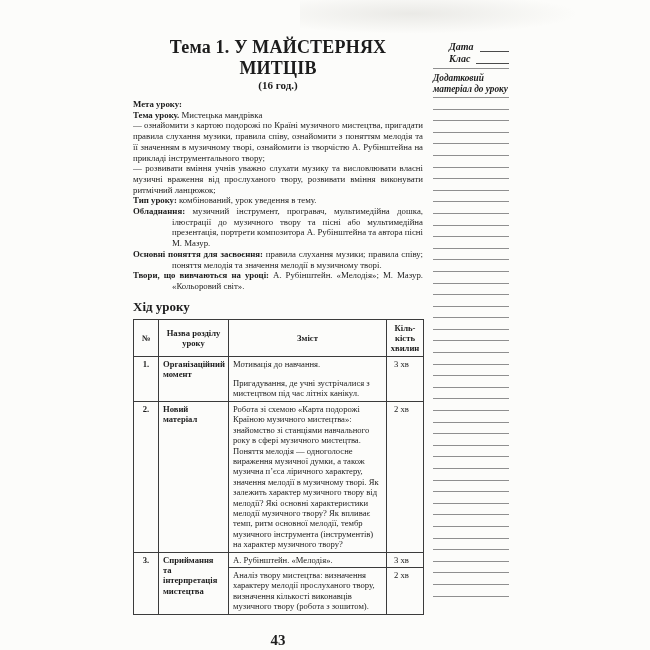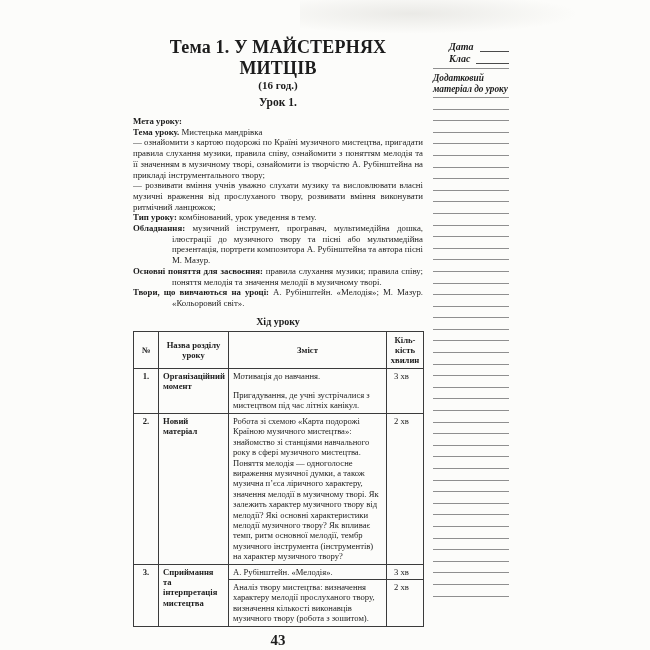--- a/index.html
+++ b/index.html
@@ -23,21 +23,21 @@
   .h-theme  { font-size:18px; letter-spacing:0.2px; }
   .h-hours  { font-size:11px;   margin-bottom:5px; }
   .h-lesson { font-size:11.5px; }
 
   .lesson-meta { margin-top:8px; font-size:8.8px; line-height:10.7px; text-align:justify; }
   .lesson-meta p { margin:0; }
   .goal { margin-left:23px; }
   .hang { padding-left:39px; text-indent:-39px; }
   b { font-weight:bold; }
 
-  .table-title { text-align:center; font-weight:bold; font-size:10px; margin:7px 0 4px 0; }
+  .table-title { font-weight:bold; font-size:13px; margin:7px 0 4px 0; }
 
   table.lesson-table { width:290px; border-collapse:collapse; font-size:8.6px; line-height:10.4px; table-layout:fixed; }
   .lesson-table th, .lesson-table td { border:1px solid #3b3b3b; vertical-align:top; padding:2px 4px; }
   .lesson-table th { text-align:center; vertical-align:middle; line-height:10px; padding:3px 1px; font-size:8.6px; }
   td.cell-num  { text-align:center; font-weight:bold; padding-left:1px; padding-right:1px; }
   td.cell-sect { font-weight:bold; text-align:left;font-family:Liberation Serif, serif; }
   td.cell-time { text-align:center; white-space:nowrap; padding-left:1px; padding-right:8px; }
   td.cell-content { text-align:left; }
   td.cell-content p + p { margin-top:9px; }
 
@@ -56,21 +56,20 @@
 </head>
 <body>
 
 <div class="scan-smudge"></div>
 
 <div class="main-col">
 
   <div class="lesson-header">
     <div class="h-theme">Тема 1. У МАЙСТЕРНЯХ МИТЦІВ</div>
     <div class="h-hours">(16 год.)</div>
-    <div class="h-lesson">Урок 1.</div>
   </div>
 
   <div class="lesson-meta">
     <p><b>Мета уроку:</b></p>
     <p><b>Тема уроку.</b> <span>Мистецька мандрівка</span></p>
     <p class="goal">— ознайомити з картою подорожі по Країні музичного мистецтва, пригадати правила слухання музики, правила співу, ознайомити з поняттям мелодія та її значенням в музичному творі, ознайомити із творчістю А. Рубінштейна на прикладі інструментального твору;</p>
     <p class="goal">— розвивати вміння учнів уважно слухати музику та висловлювати власні музичні враження від прослуханого твору, розвивати вміння виконувати ритмічний ланцюжок;</p>
     <p class="hang"><b>Тип уроку:</b> <span>комбінований, урок уведення в тему.</span></p>
     <p class="hang"><b>Обладнання:</b> <span>музичний інструмент, програвач, мультимедійна дошка, ілюстрації до музичного твору та пісні або мультимедійна презентація, портрети композитора А. Рубінштейна та автора пісні М. Мазур.</span></p>
     <p class="hang"><b>Основні поняття для засвоєння:</b> <span>правила слухання музики; правила співу; поняття мелодія та значення мелодії в музичному творі.</span></p>

